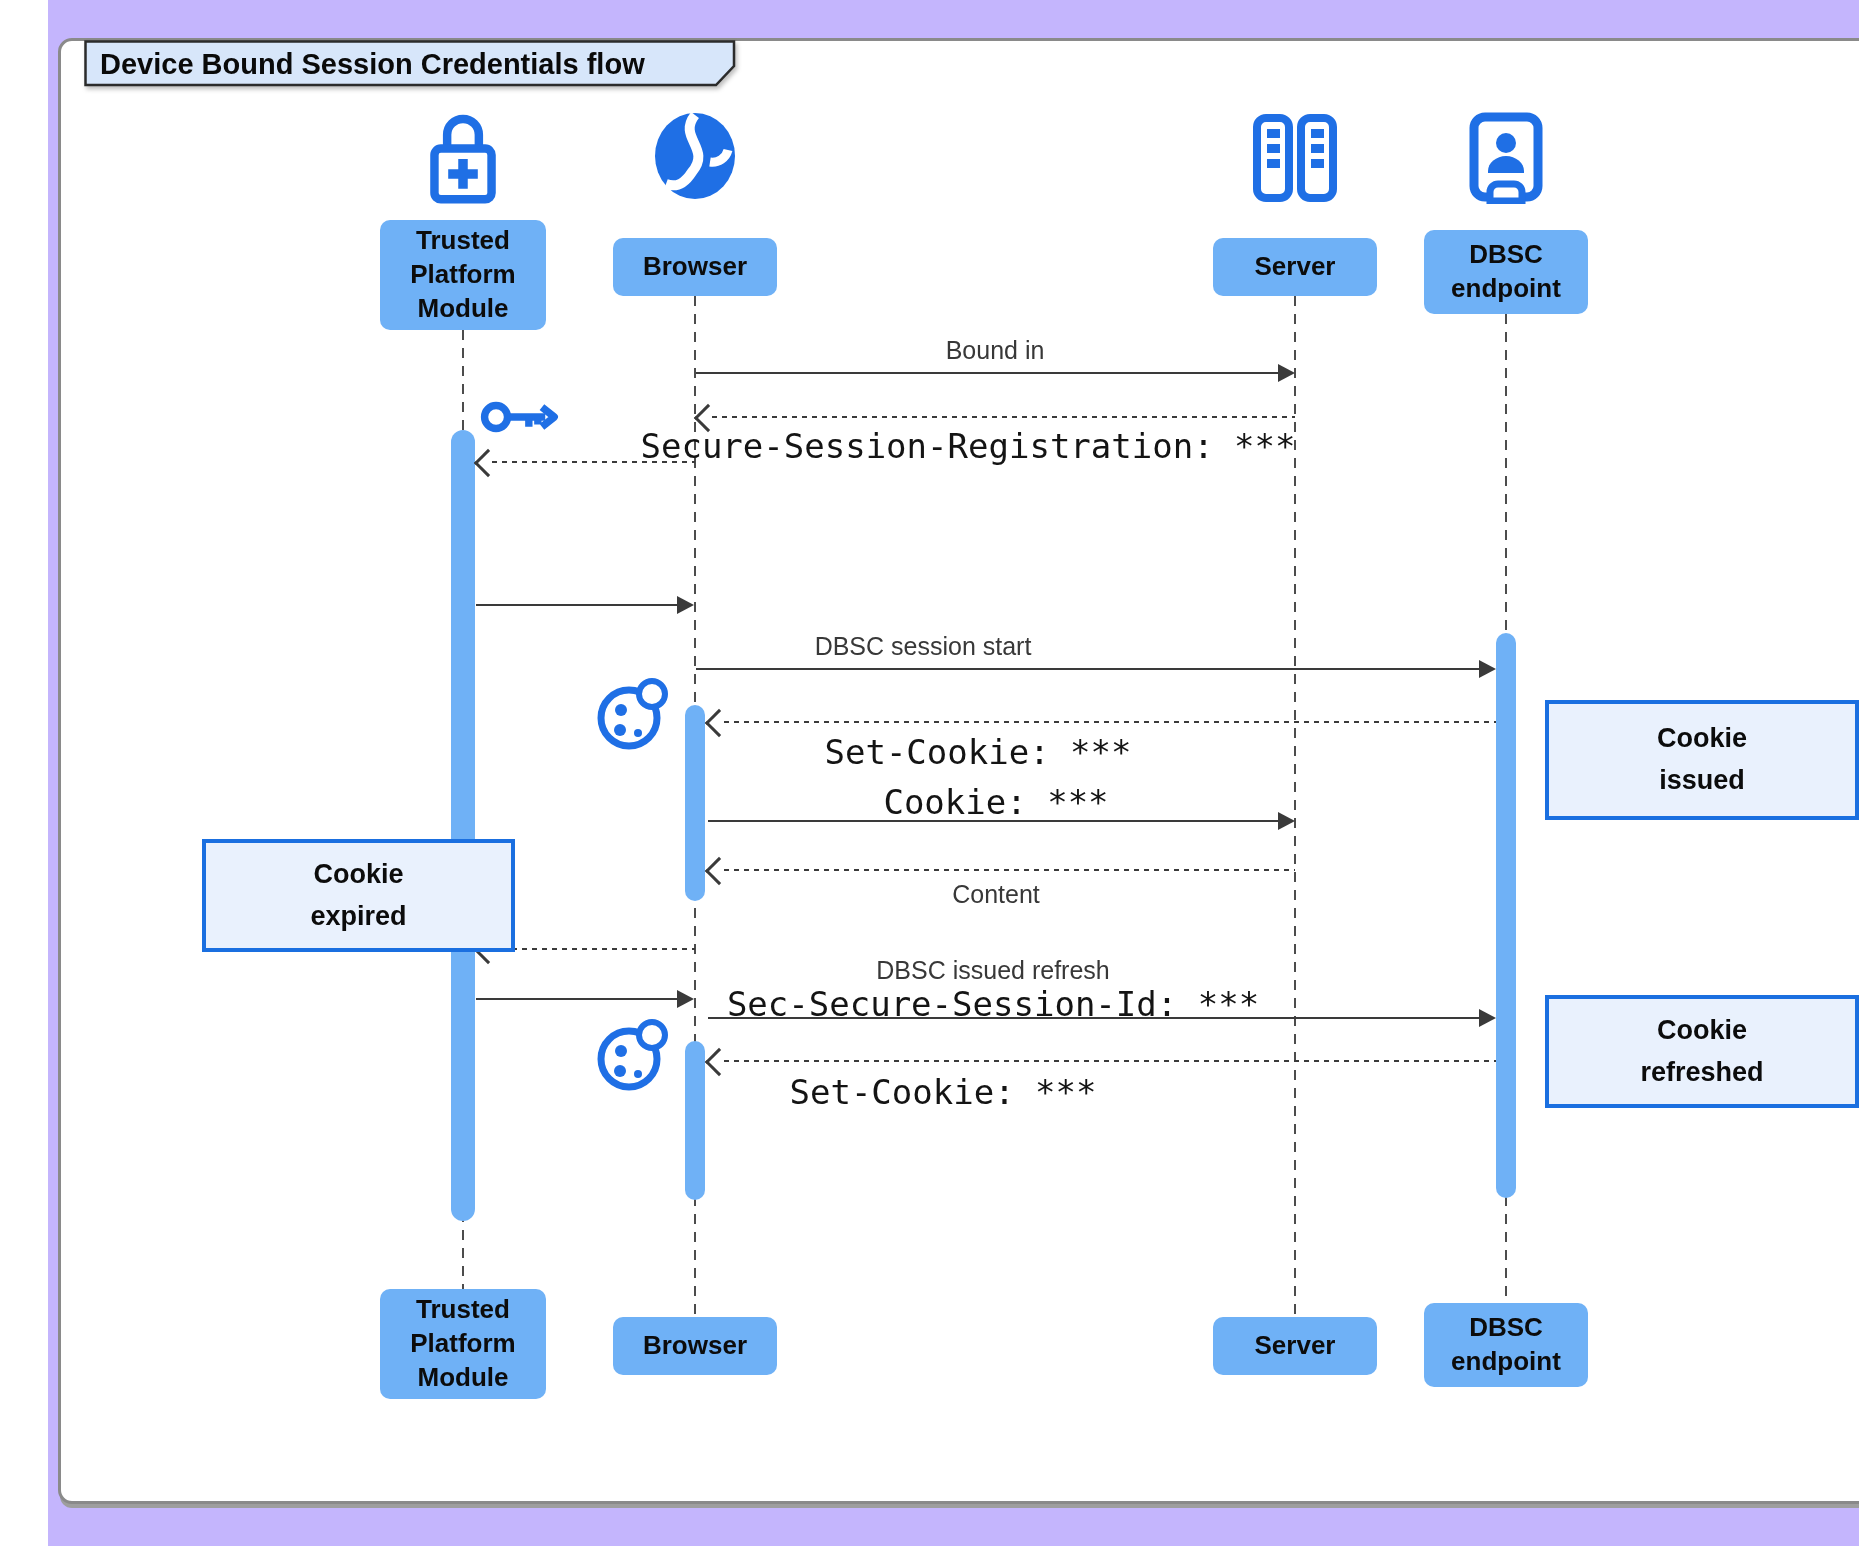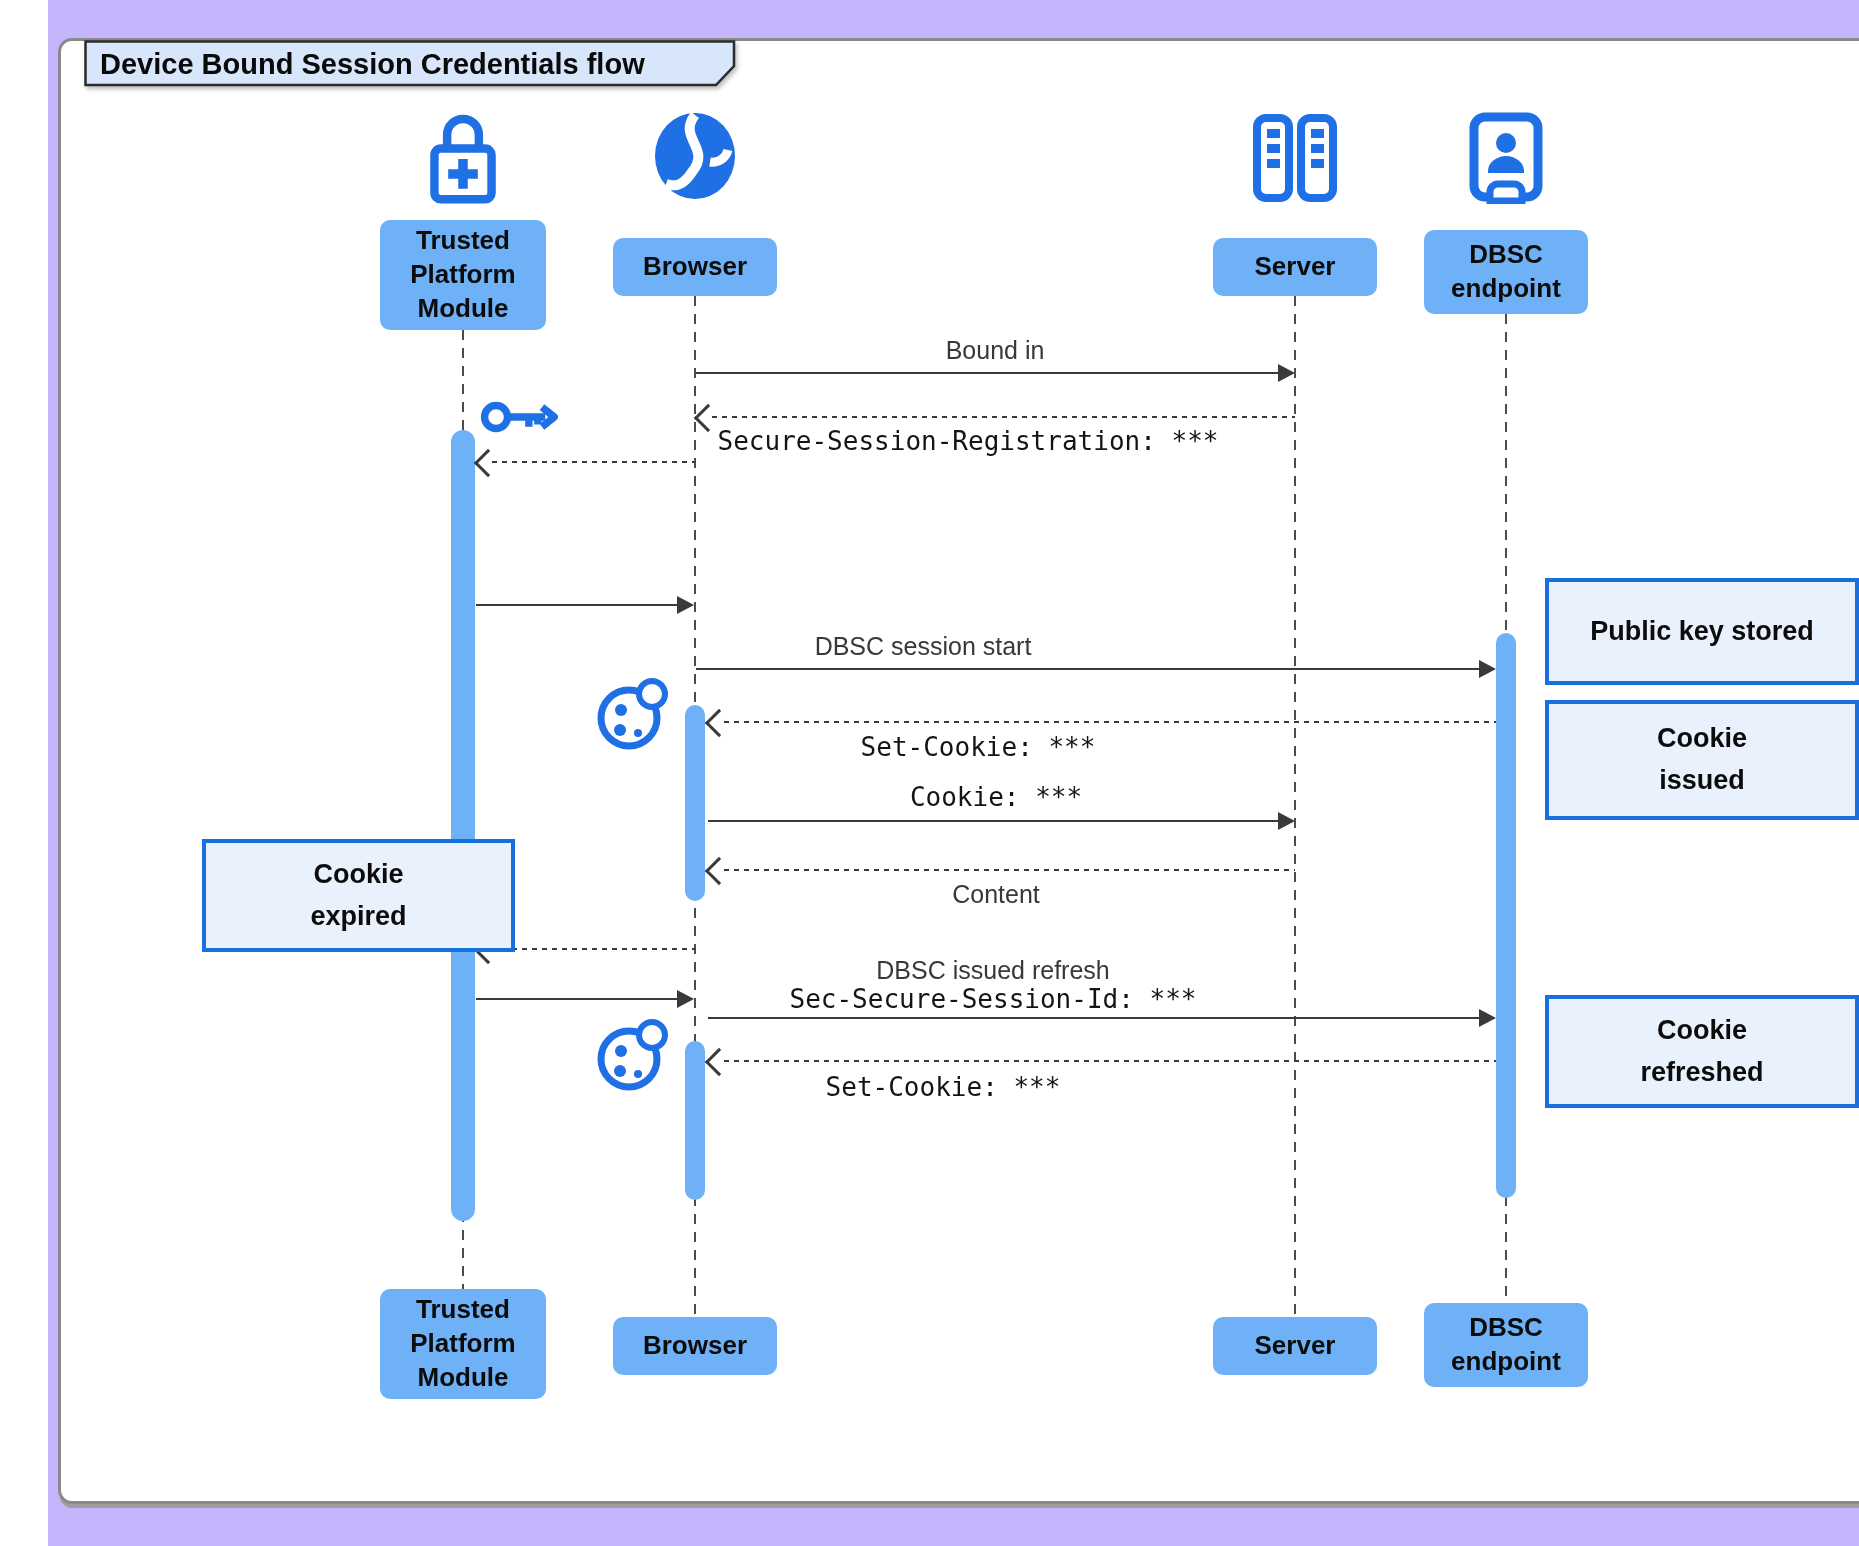--- a/index.html
+++ b/index.html
@@ -31,21 +31,21 @@
         font-size:27px;color:#0c0c0c;white-space:pre-line;line-height:1.55;}
   
   .mline{height:2px;background:var(--line);}
   .mline.dashed{background:repeating-linear-gradient(90deg,var(--line) 0 5px,transparent 5px 10px);}
   .head-right{width:0;height:0;border-top:9px solid transparent;border-bottom:9px solid transparent;
               border-left:17px solid var(--line);}
   .head-left-open{width:17px;height:17px;border-left:3px solid var(--line);
                   border-bottom:3px solid var(--line);transform:rotate(45deg);background:transparent;}
   
   .mlabel{transform:translateX(-50%);white-space:nowrap;font-size:25px;color:var(--label);}
-  .mlabel.mono{font-family:"DejaVu Sans Mono","Liberation Mono",monospace;font-size:26px;color:#141414;}
+  .mlabel.mono{font-family:"DejaVu Sans Mono","Liberation Mono",monospace;font-size:34px;color:#141414;}
   svg{display:block;}
 </style>
 </head>
 <body>
 
 <div id="canvas">
 
   <div class="abs frame"></div>
 
   <div class="abs title-tab">
@@ -168,21 +168,20 @@
       <circle cx="45" cy="57" r="4" fill="var(--accent)"></circle>
     </svg>
   </div>
 
   <div class="abs mline dashed" style="left:676px;top:1060px;width:772px;"></div>
   <div class="abs head-left-open" style="left:661px;top:1052px;"></div>
   <div class="abs mlabel mono" style="left:895px;top:1072px;">Set-Cookie: ***</div>
 
   <div class="abs note" style="left:154px;top:839px;width:305px;height:105px;">Cookie
 expired</div>
-  <div class="abs note" style="left:1497px;top:578px;width:306px;height:99px;">Public key stored</div>
   <div class="abs note" style="left:1497px;top:700px;width:306px;height:112px;">Cookie
 issued</div>
   <div class="abs note" style="left:1497px;top:995px;width:306px;height:105px;">Cookie
 refreshed</div>
 
   <div class="abs actor-box" style="left:332px;top:220px;width:166px;height:110px;">Trusted
 Platform
 Module</div>
   <div class="abs actor-box" style="left:565px;top:238px;width:164px;height:58px;">Browser</div>
   <div class="abs actor-box" style="left:1165px;top:238px;width:164px;height:58px;">Server</div>

